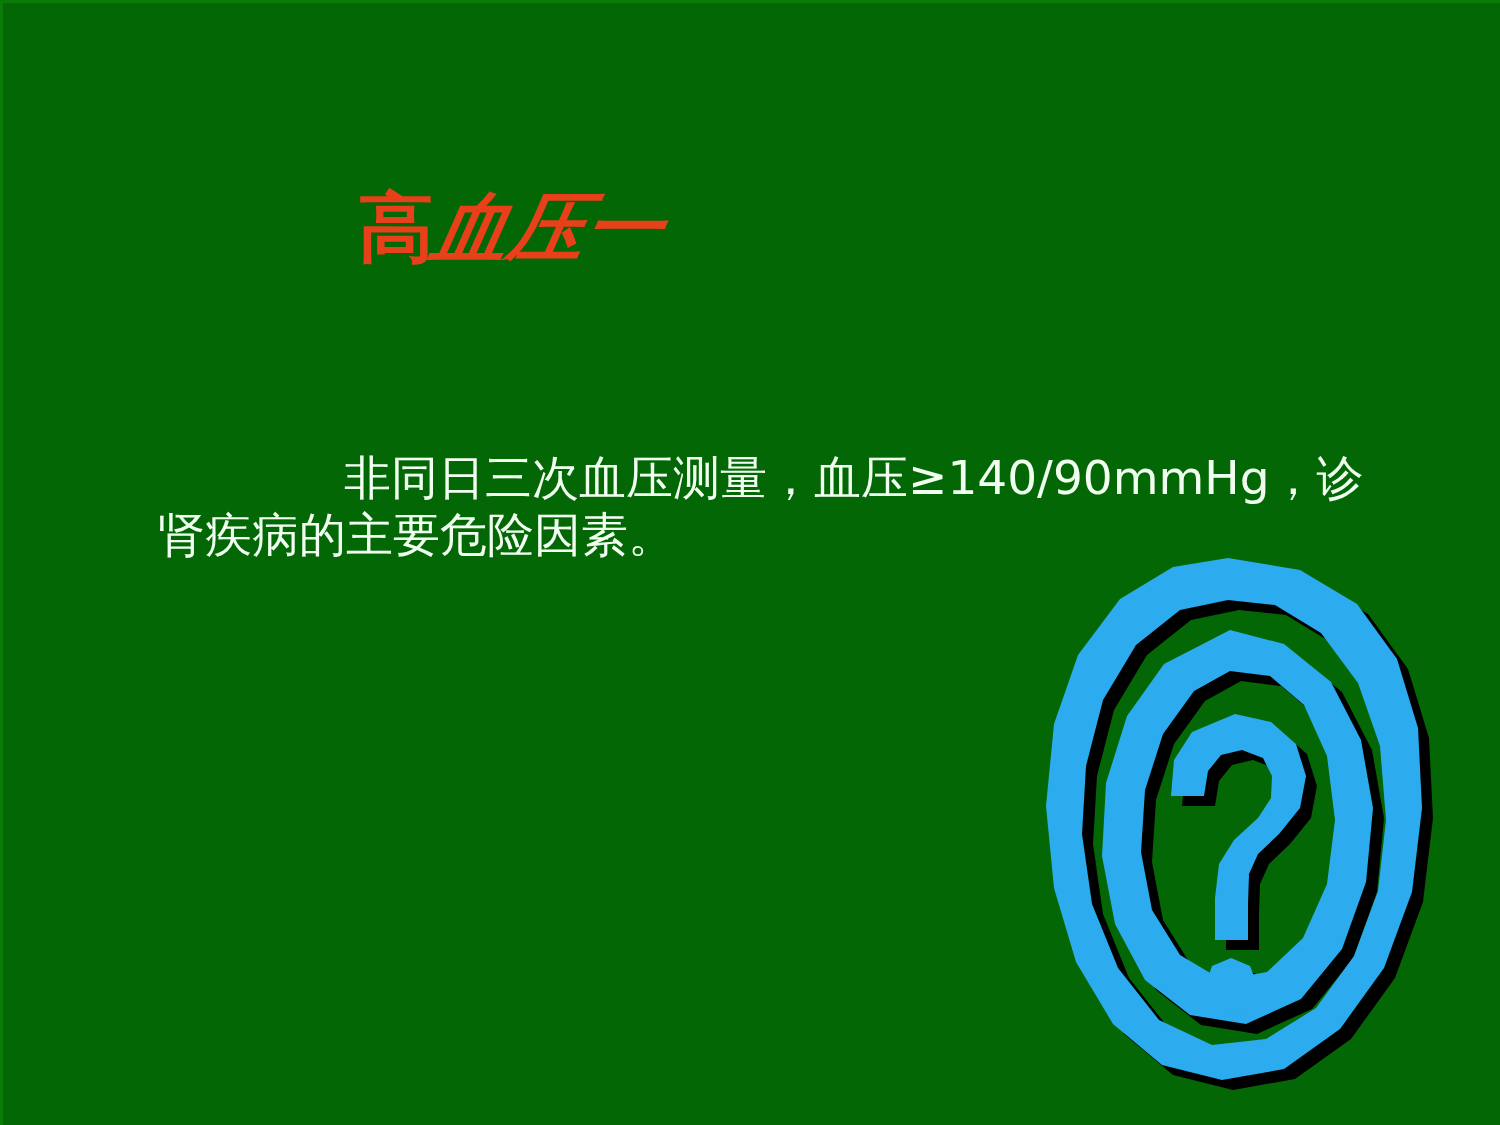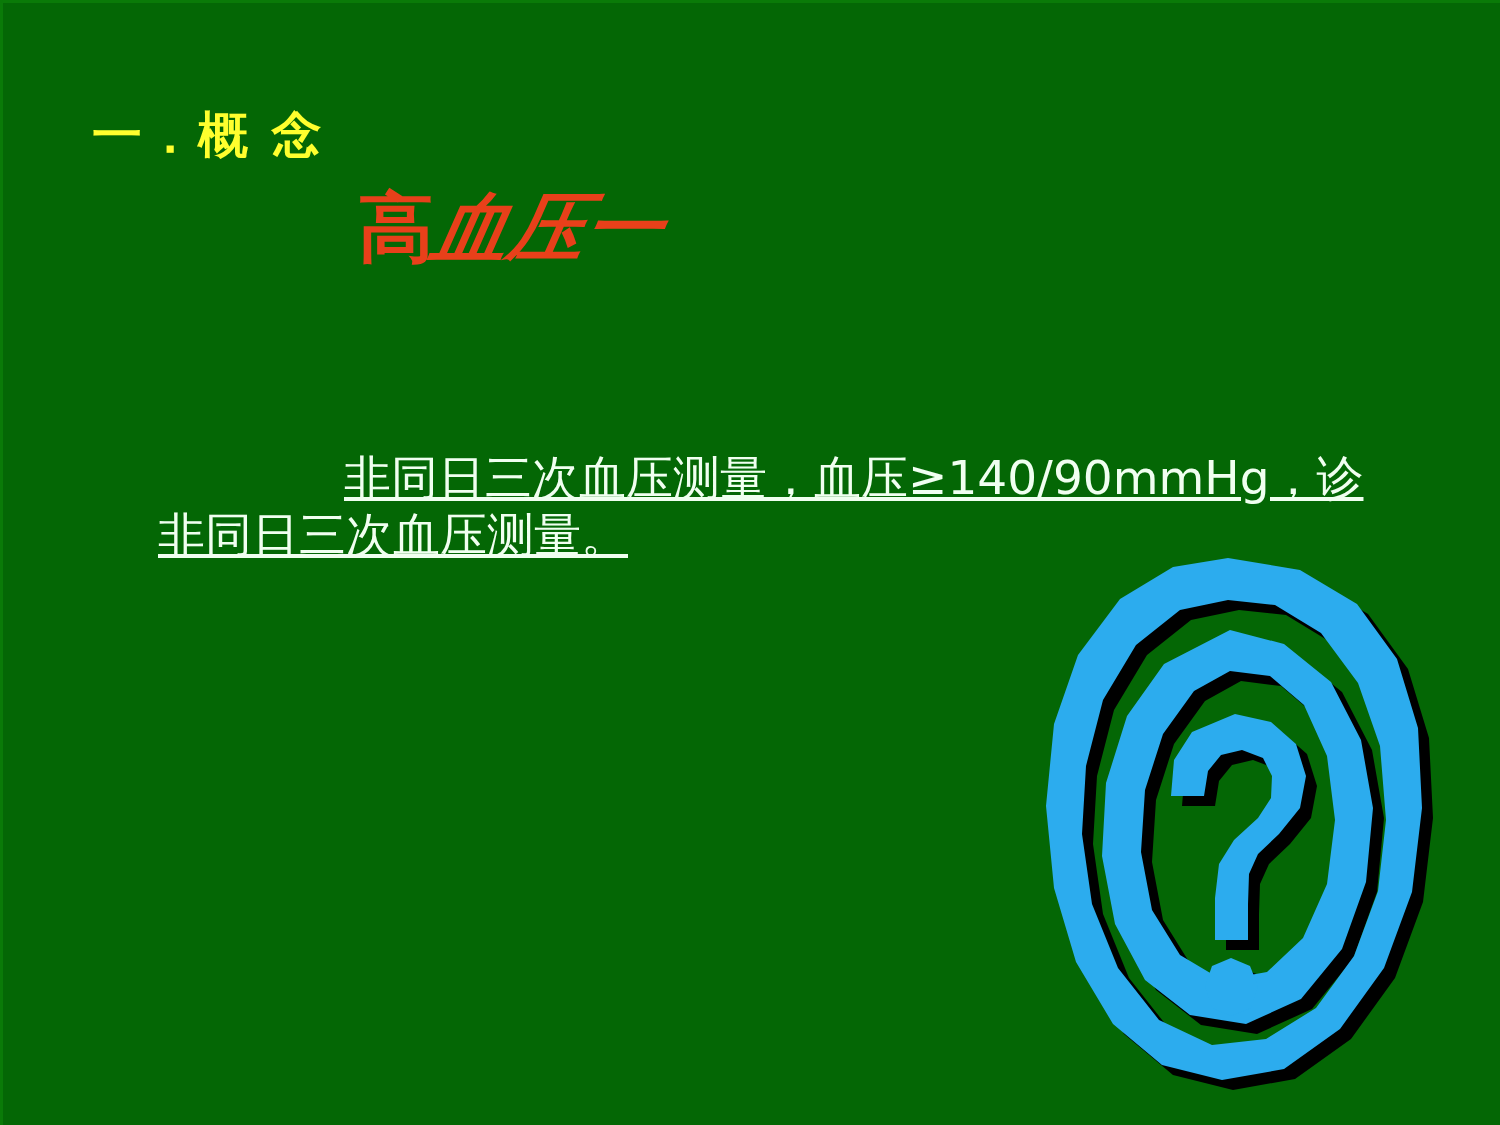--- a/index.html
+++ b/index.html
@@ -70,21 +70,20 @@
     width: 1230px;
     font-size: 47px;
     line-height: 1.23;
     color: #F0FFF0;
     text-align: left;
     white-space: pre-wrap;
     word-break: break-all;
   }
   #body-paragraph .body-line {
     display: block;
-    text-decoration: underline;
   }
   #body-paragraph .body-line-1 {
     padding-left: 186px;
   }
 
   
   #question-graphic {
     position: absolute;
     left: 1032px;
     top: 552px;
@@ -97,26 +96,25 @@
     height: 100%;
   }
 </style>
 </head>
 <body>
 
 <div id="slide">
 
   <div id="slide-frame"></div>
 
-  <div id="section-heading">一．概 念</div>
 
   <div id="red-title"><span class="upright">高</span><span class="slant">血压一</span></div>
 
   <div id="body-paragraph">
-    <span class="body-line body-line-1">非同日三次血压测量，血压≥140/90mmHg，诊</span><span class="body-line body-line-3">非同日三次血压测量。</span>
+    <span class="body-line body-line-1">非同日三次血压测量，血压≥140/90mmHg，诊</span><span class="body-line body-line-3">肾疾病的主要危险因素。</span>
   </div>
 
   <div id="question-graphic">
     <svg viewBox="0 0 410 556" xmlns="http://www.w3.org/2000/svg" aria-hidden="true">
 
       <g transform="translate(11,10)">
 
         <path d="M196 6 L268 18 L325 52 L365 107 L386 176 L390 256 L380 340 L352 416 L308 477 L252 517 L190 528 L130 513 L81 472 L44 410 L22 336 L14 254 L22 172 L46 103 L88 47 L141 15 Z
                  M196 48 L148 58 L104 93 L71 148 L54 214 L50 282 L60 352 L86 416 L127 468 L180 493 L234 487 L284 456 L322 404 L346 339 L354 268 L348 194 L326 131 L289 81 L243 53 Z" fill="#000000" fill-rule="evenodd"></path>
 

